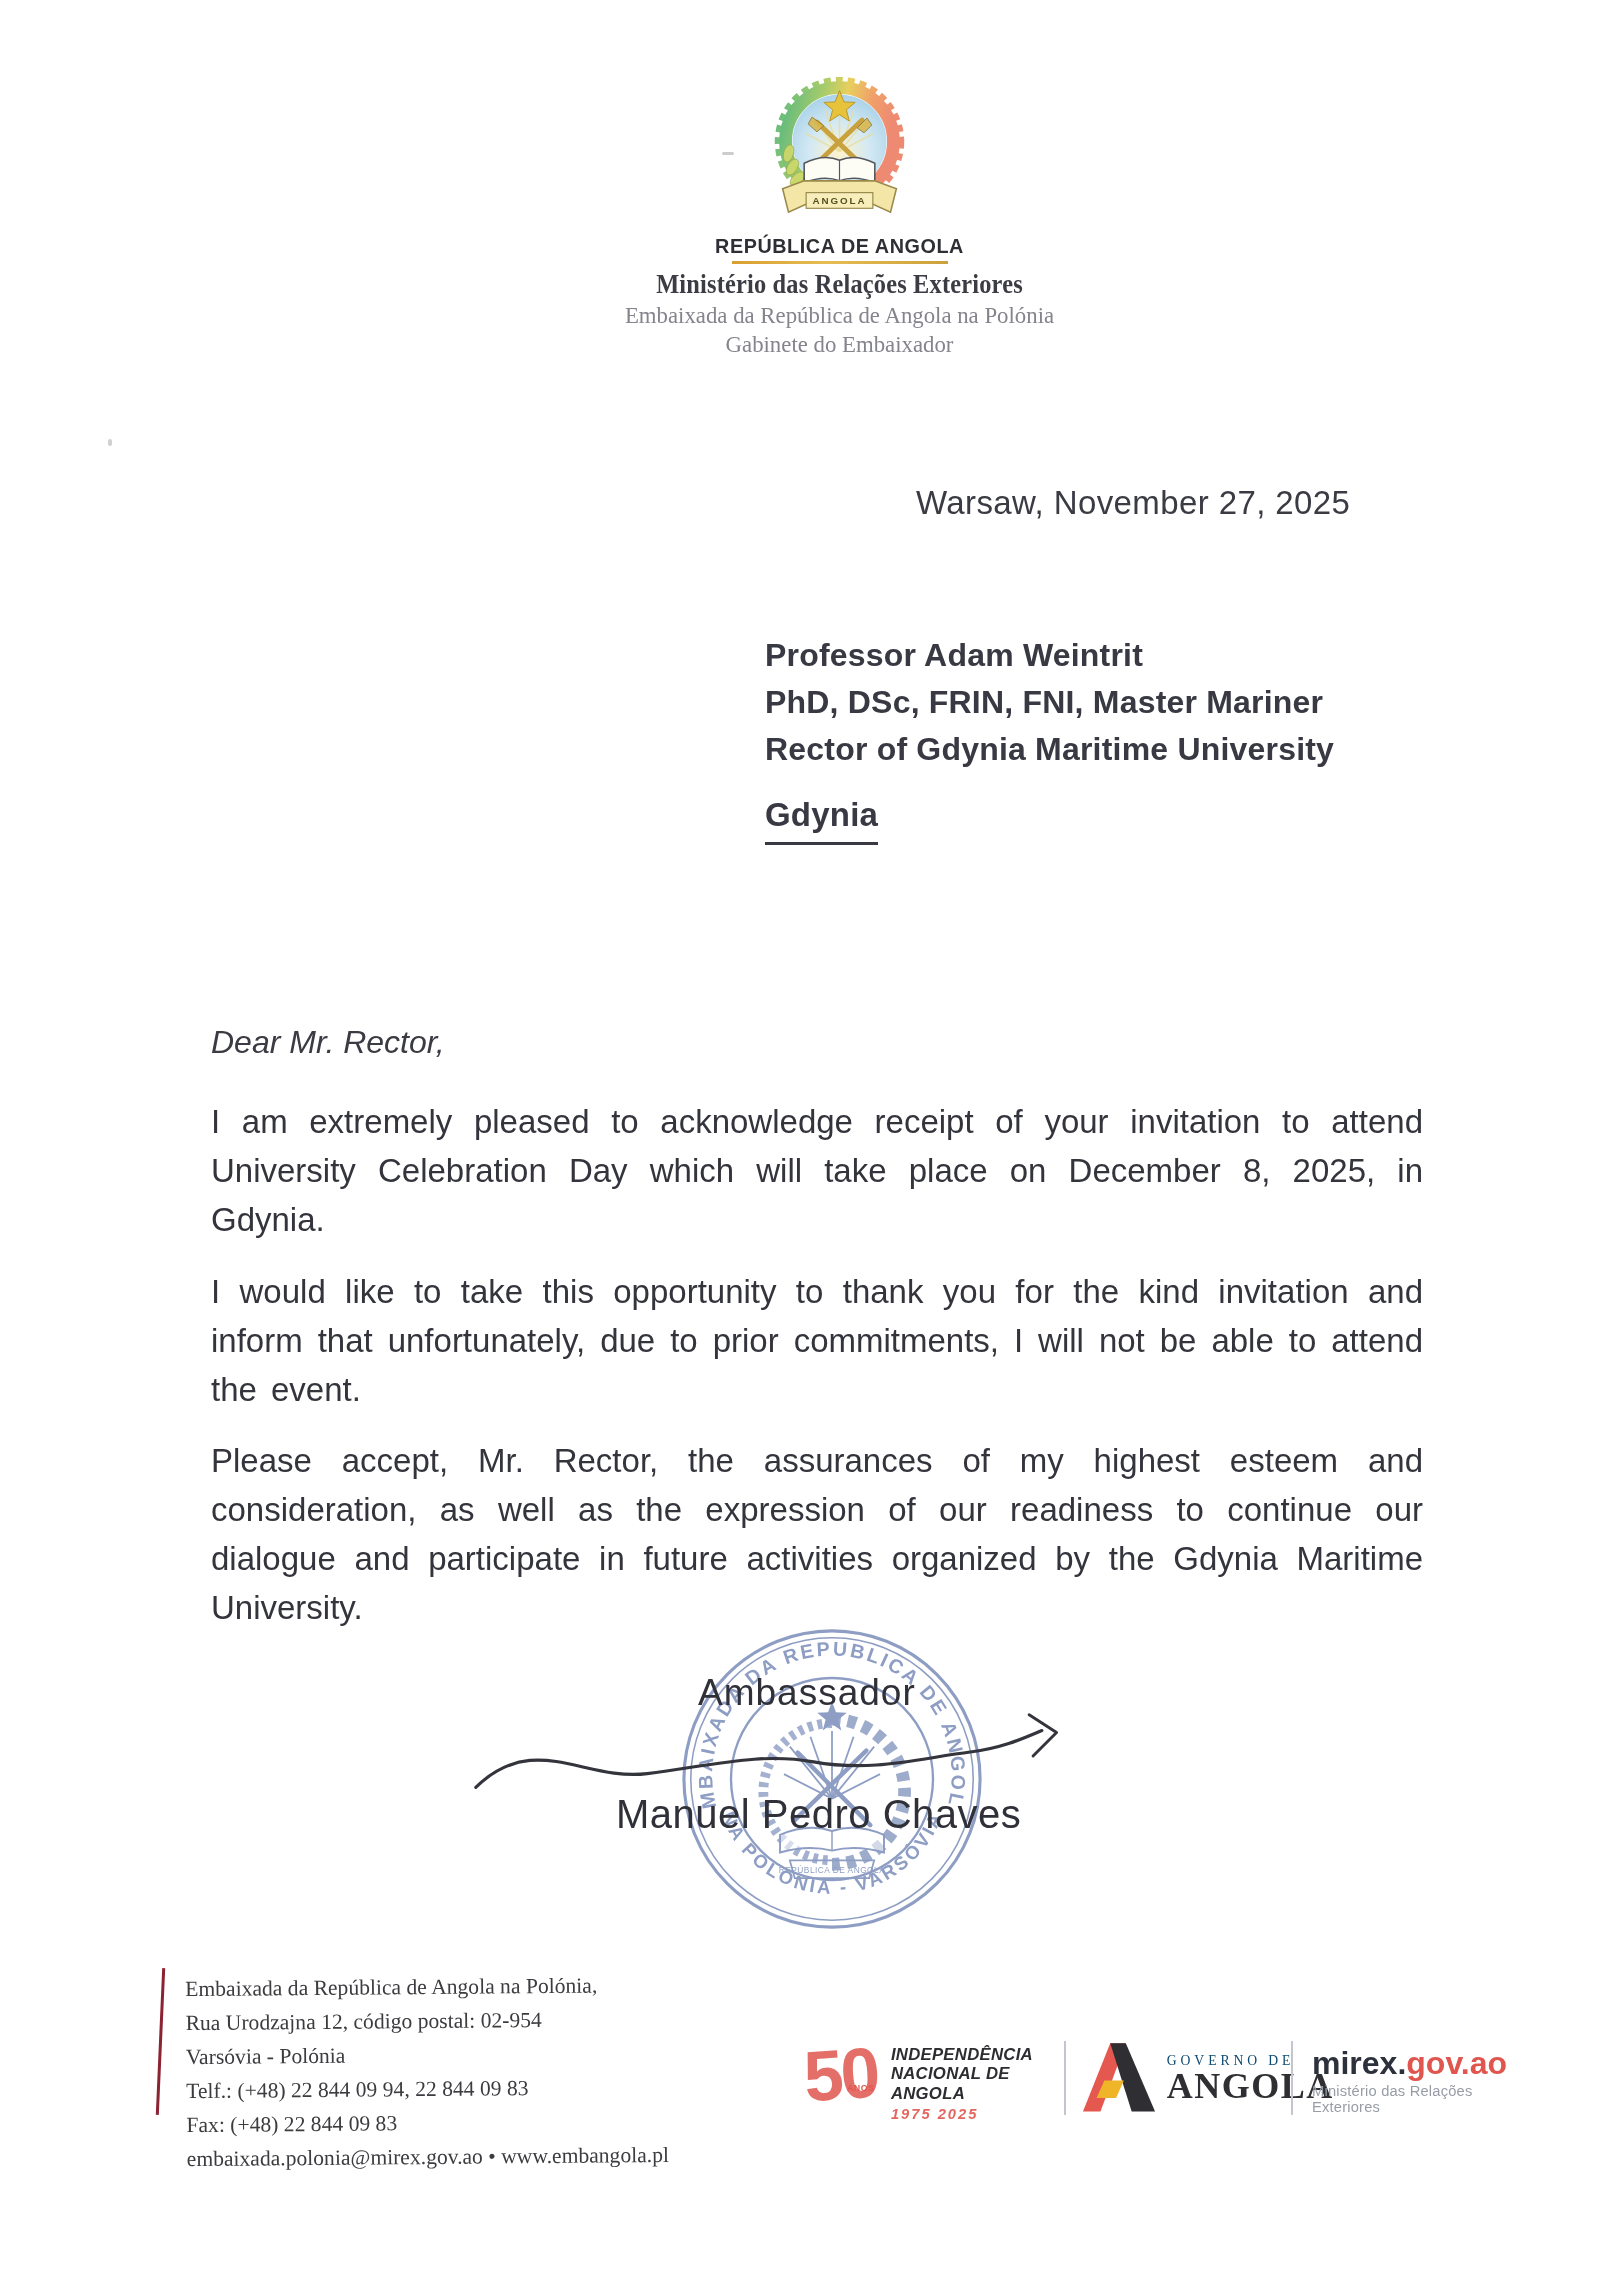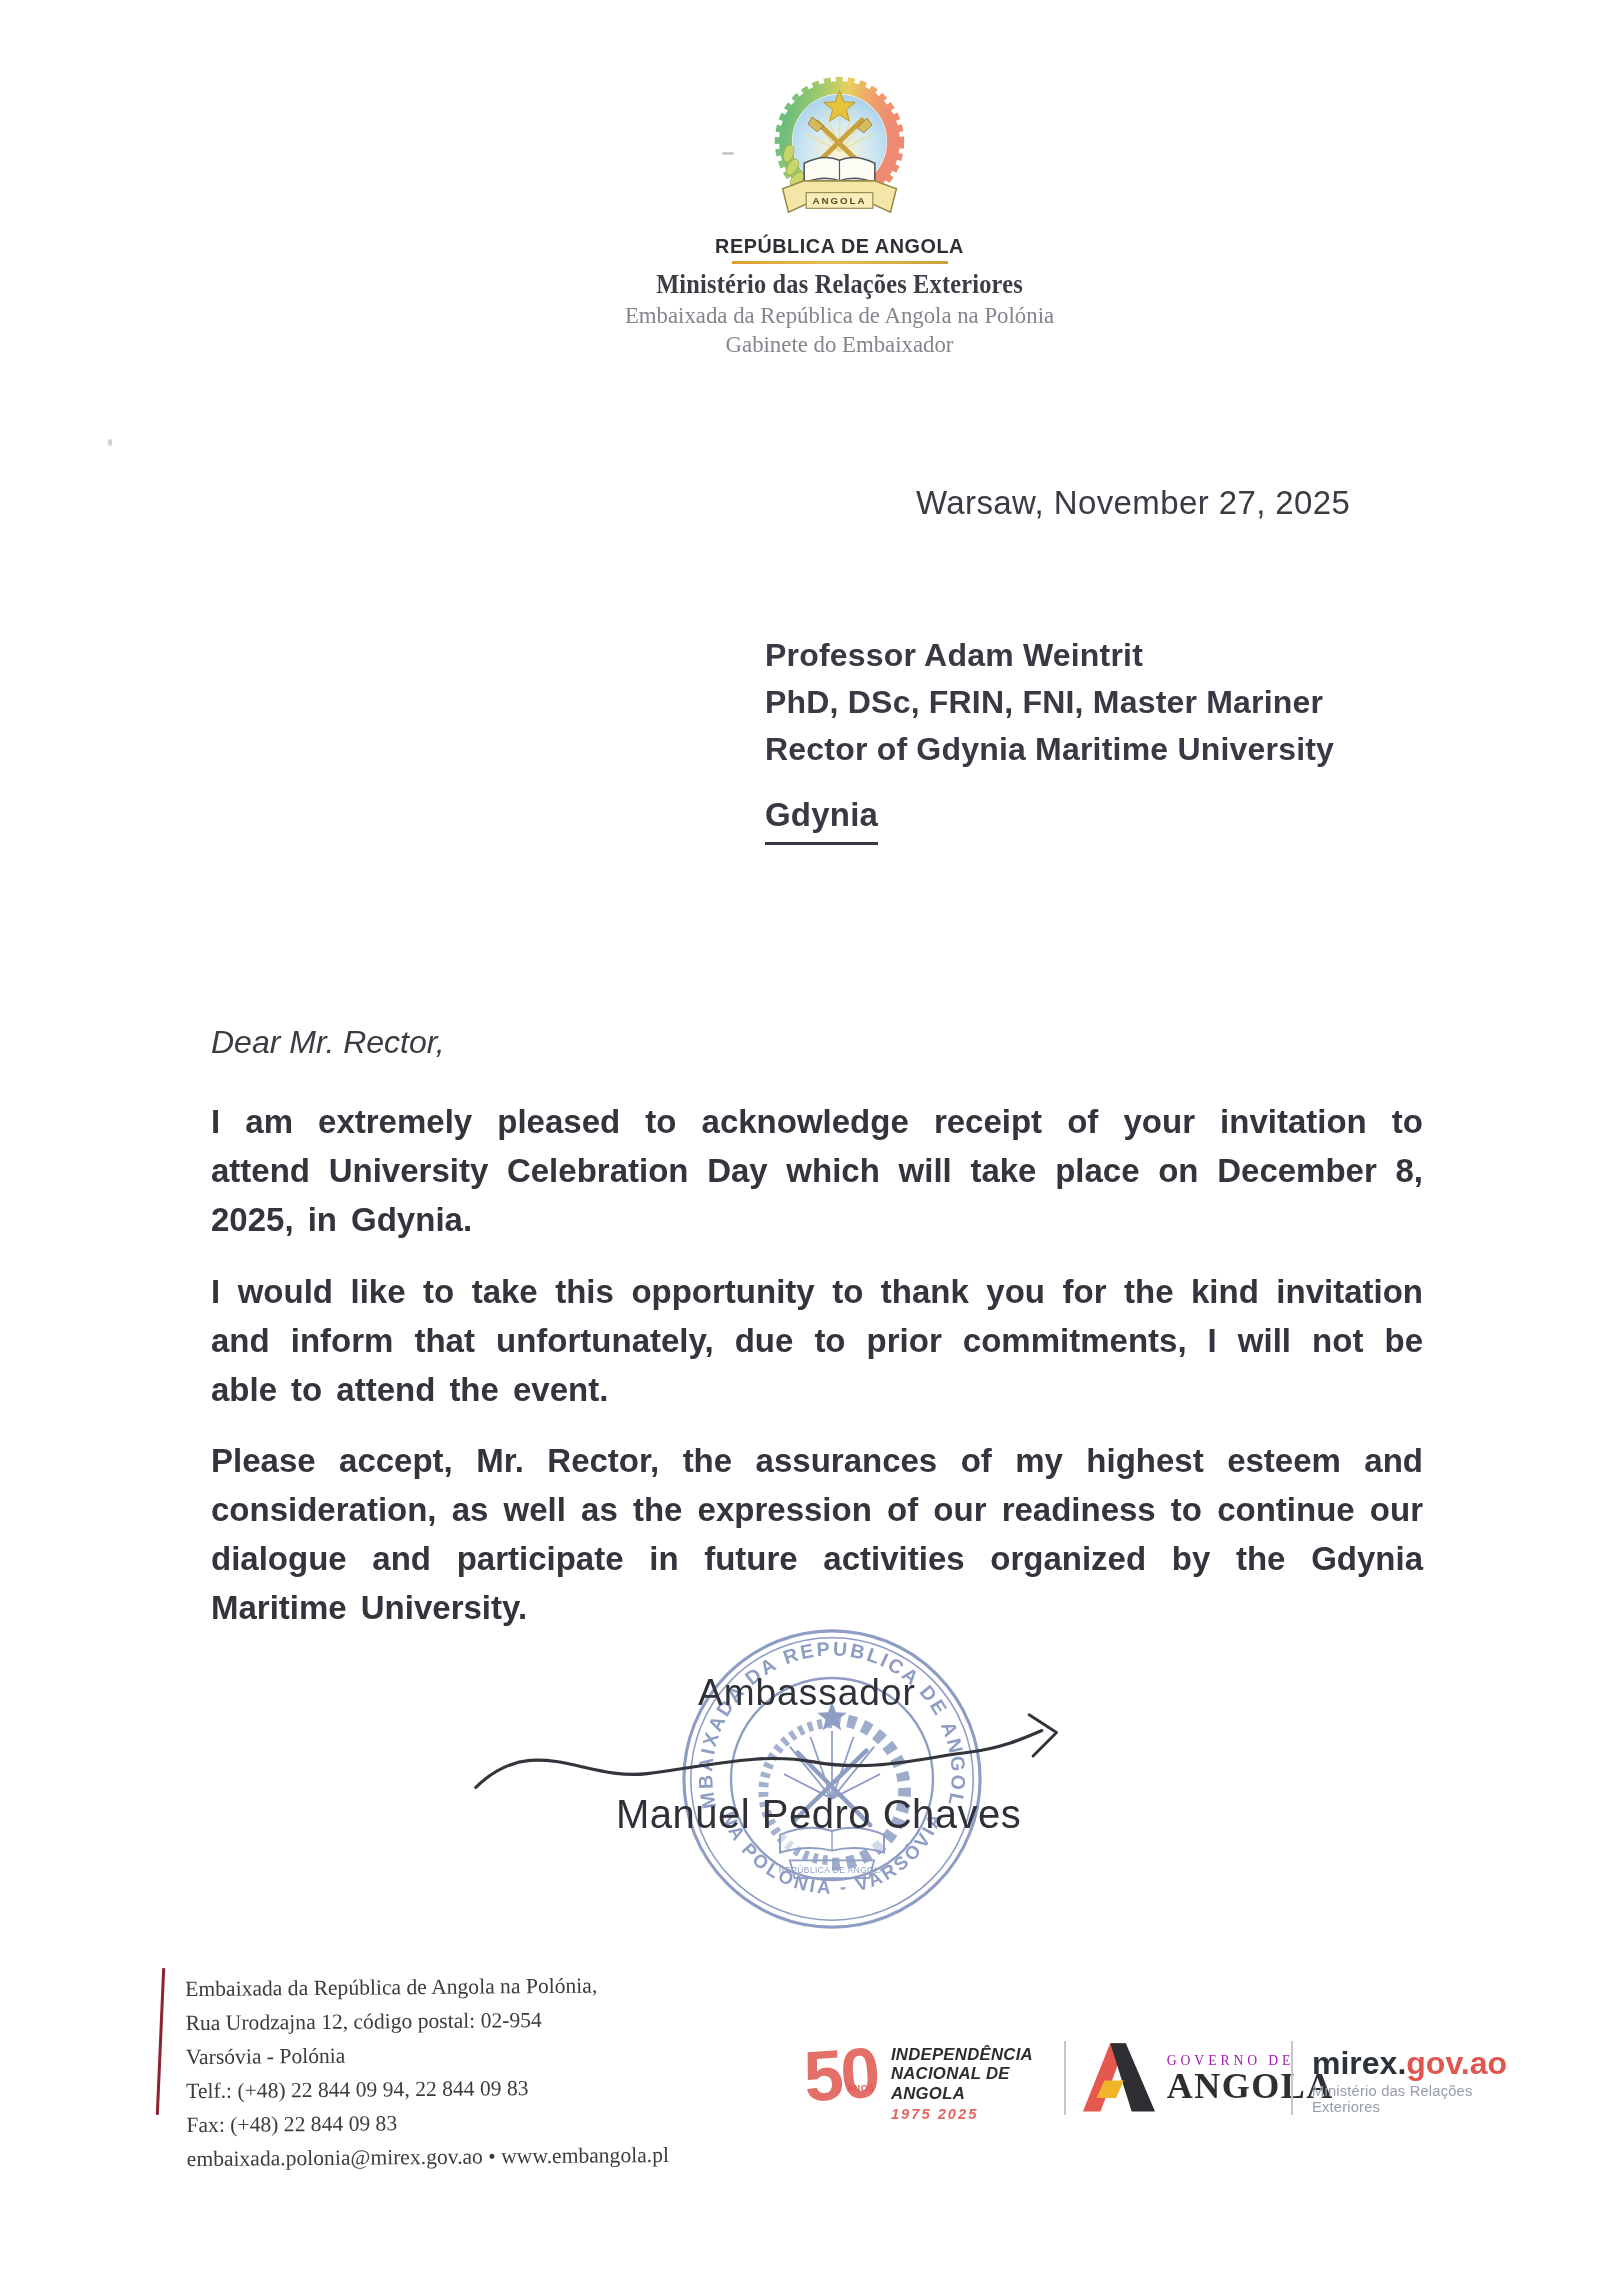--- a/index.html
+++ b/index.html
@@ -27,21 +27,21 @@
   
   .recipient{position:absolute;left:765px;top:632px;font-weight:bold;font-size:32px;
     line-height:47px;color:#383942;letter-spacing:0.2px;}
   .recipient-city{display:inline-block;margin-top:17.6px;font-size:33px;
     border-bottom:3.9px solid #383942;padding-bottom:4px;}
   
   .letter-body{position:absolute;left:211px;top:1023px;width:1212px;}
   .salutation{font-style:italic;font-size:32px;color:#3a3b43;line-height:39px;margin:0 0 35px 0;}
   .letter-body p{
     margin:0 0 22.5px 0;font-size:33px;line-height:49px;color:#33343c;
-    text-align:justify;word-spacing:4.9px;font-weight:bold;
+    text-align:justify;word-spacing:4.9px;
   }
   
   .stamp{position:absolute;left:680px;top:1627px;width:304px;height:304px;opacity:.88;}
   .sig-title{position:absolute;left:698px;top:1672px;font-size:37px;color:#2f3038;letter-spacing:1px;z-index:3;}
   .sig-script{position:absolute;left:466px;top:1701px;z-index:2;}
   .sig-name{position:absolute;left:616px;top:1792px;font-size:40px;color:#2f3038;letter-spacing:0.5px;z-index:3;}
   
   .footer-rule{position:absolute;left:159px;top:1968px;width:3.4px;height:147px;
     background:#8c2332;transform:rotate(2.5deg);}
   .footer-address{position:absolute;left:186px;top:1970px;font-family:"Liberation Serif",serif;
@@ -52,21 +52,21 @@
     color:#e0564e;letter-spacing:-2.9px;transform:rotate(-4deg);opacity:.85;}
   .indep-anos{position:absolute;left:43px;top:44px;font-size:8.8px;font-weight:bold;color:#e0564e;
     letter-spacing:0.5px;}
   .indep-text{margin-left:13.7px;margin-top:5.9px;font-style:italic;font-weight:bold;}
   .indep-l1,.indep-l2{font-size:16.7px;color:#2d2d31;line-height:19.6px;letter-spacing:0.3px;}
   .indep-years{font-size:14.7px;color:#e0564e;letter-spacing:2px;margin-top:2px;opacity:.9;}
   .logo-div{position:absolute;top:5.9px;width:2px;height:74px;background:#c3c7cd;}
   .div1{left:260px;} .div2{left:487px;}
   .governo{position:absolute;left:277px;top:5.9px;display:flex;align-items:center;}
   .gov-text{margin-left:9.8px;font-family:"Liberation Serif",serif;}
-  .gov-l1{font-size:13.7px;letter-spacing:3.9px;color:#a21caf;}
+  .gov-l1{font-size:13.7px;letter-spacing:3.9px;color:#0c4a6e;}
   .gov-l2{font-size:36px;font-weight:bold;letter-spacing:1.5px;color:#2f2f33;line-height:35px;}
   .mirex{position:absolute;left:508px;top:11.8px;}
   .mirex-line{font-size:32px;font-weight:bold;line-height:33px;}
   .mirex-brand{color:#2c313c;} .mirex-domain{color:#e0564e;}
   .mirex-sub{font-size:14.7px;color:#979da6;margin-top:2.9px;letter-spacing:0.2px;}
   
   .artifact{position:absolute;background:#9a9aa0;border-radius:2px;}
   .a1{left:722px;top:152px;width:11.8px;height:2.9px;opacity:.5;}
   .a2{left:108px;top:439px;width:3.9px;height:6.9px;opacity:.45;}
 </style>

